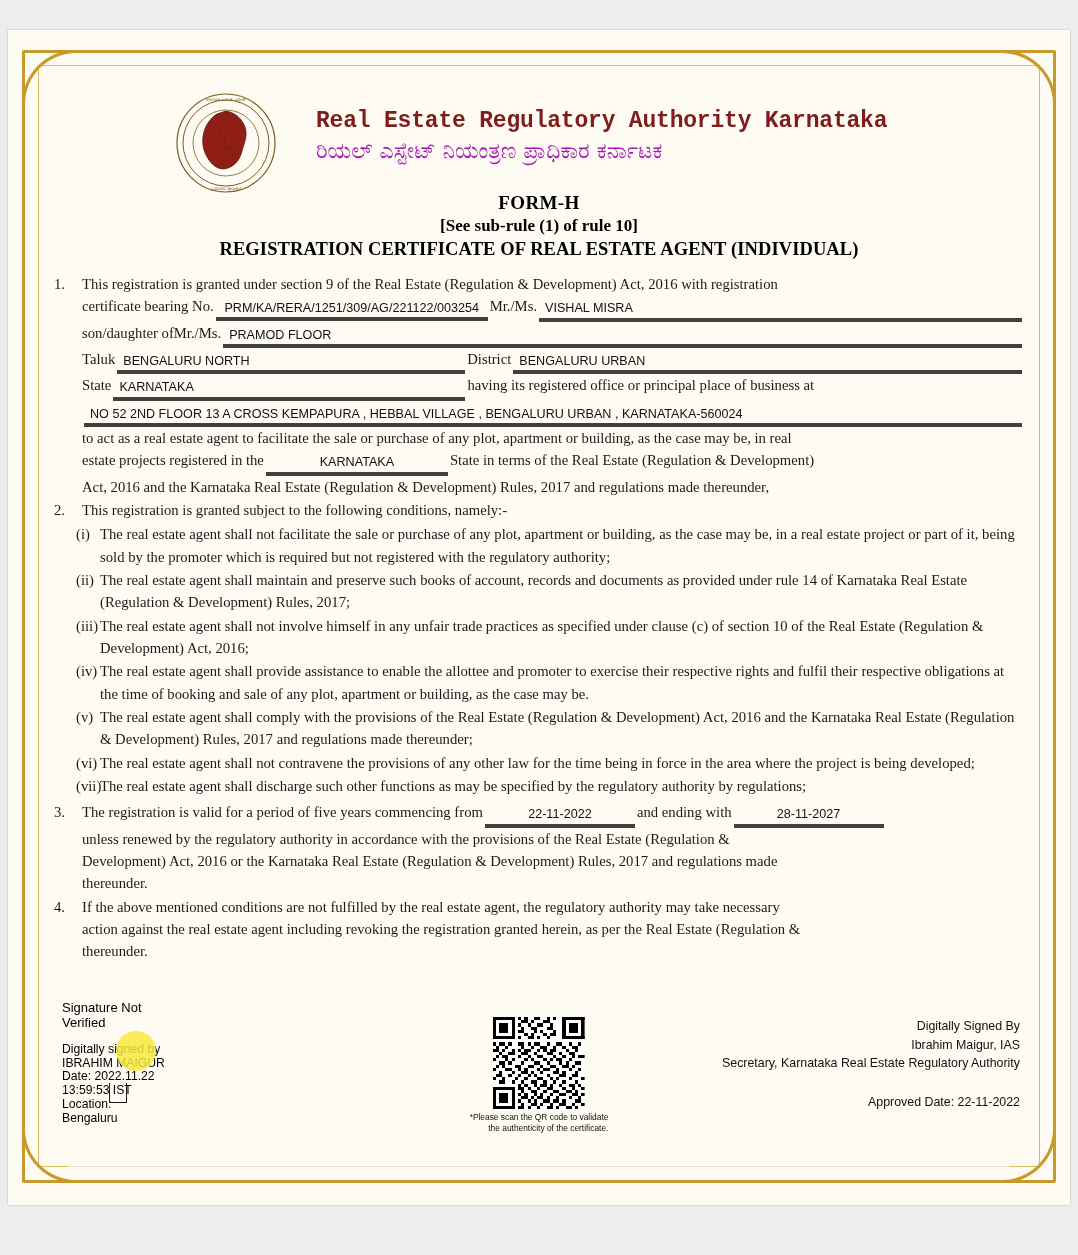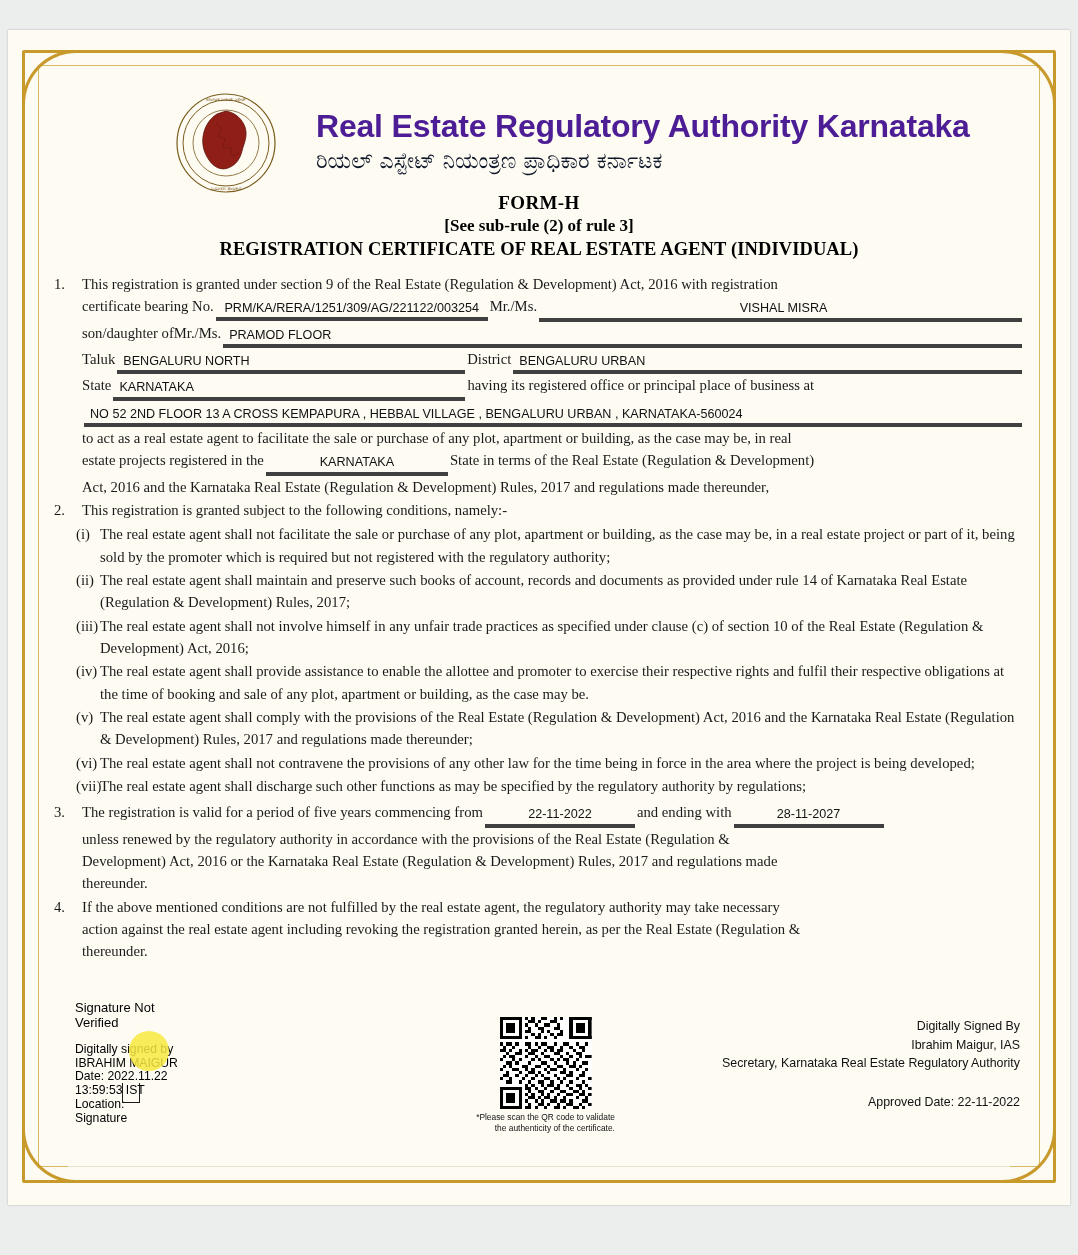--- a/index.html
+++ b/index.html
@@ -51,27 +51,27 @@
 
   
   .header { position: relative; height: 105px; }
   .seal {
     position: absolute; left: 110px; top: 6px;
     width: 124px; height: 104px;
   }
   .seal svg { display: block; }
   .head-text { position: absolute; left: 262px; top: 24px; }
   .org-en {
-    font-family: Liberation Sans, sans-serif;
-    font-size: 32px; font-weight: bold; color: #4c1d95;
+    font-family: Liberation Mono, monospace;
+    font-size: 23px; font-weight: bold; color: #7f1d1d;
     letter-spacing: -0.2px; line-height: 1.1;
   }
   .org-kn {
     font-family: "DejaVu Sans", sans-serif;
-    font-size: 22px; color: #0f172a; margin-top: 4px;
+    font-size: 22px; color: #a21caf; margin-top: 4px;
     letter-spacing: 0px;
   }
 
   .title-block { text-align: center; margin-top: 2px; }
   .form-h { font-size: 19px; font-weight: bold; letter-spacing: 0.4px; }
   .sub-rule { font-size: 17px; font-weight: bold; margin-top: 2px; }
   .cert-title { font-size: 18.5px; font-weight: bold; margin-top: 3px; letter-spacing: 0.1px; }
 
   
   .body { margin-top: 13px; font-size: 14.7px; color: #1a1a1a; line-height: 1.52; }
@@ -91,36 +91,36 @@
   .fill > .val {
     font-family: "Liberation Sans", sans-serif;
     font-size: 12.6px;
     color: #111;
     padding-left: 6px;
     position: relative; top: 1px;
     white-space: nowrap;
   }
   .fill.center > .val { display: block; text-align: center; padding-left: 0; }
   .fill.w-reg  { flex: 0 0 272px; }
-  .fill.w-name { flex: 1 1 auto; text-align: center; }
+  .fill.w-name { flex: 1 1 auto; }
   .fill.w-son  { flex: 1 1 auto; }
   .fill.w-taluk { flex: 0 0 348px; }
   .fill.w-dist { flex: 1 1 auto; }
   .fill.w-state { flex: 0 0 352px; }
   .fill.w-addr { flex: 1 1 auto; }
   .fill.w-state2 { flex: 0 0 182px; }
   .fill.w-date { flex: 0 0 150px; }
 
   .sub-list { margin-top: 2px; }
   .roman { width: 46px; flex: 0 0 46px; text-align: left; padding-left: 22px; }
   .sub-item { display: flex; align-items: flex-start; }
   .sub-item + .sub-item { margin-top: 1px; }
 
   
-  .footer { position: absolute; left: 46px; right: 46px; bottom: 56px; height: 140px; margin-left: 13px; }
+  .footer { position: absolute; left: 46px; right: 46px; bottom: 56px; height: 140px; }
   .sig-box {
     position: absolute; left: 8px; top: -8px;
     width: 150px;
     font-family: "Liberation Sans", sans-serif;
     font-size: 12.2px; line-height: 1.14; color: #000;
   }
   .sig-box .big { font-size: 13px; }
   .sig-blob {
     position: absolute; left: 62px; top: 22px;
     width: 40px; height: 40px; border-radius: 50%;
@@ -173,21 +173,21 @@
         </svg>
       </div>
       <div class="head-text">
         <div class="org-en">Real Estate Regulatory Authority Karnataka</div>
         <div class="org-kn">ರಿಯಲ್ ಎಸ್ಟೇಟ್ ನಿಯಂತ್ರಣ ಪ್ರಾಧಿಕಾರ ಕರ್ನಾಟಕ</div>
       </div>
     </div>
 
     <div class="title-block">
       <div class="form-h">FORM-H</div>
-      <div class="sub-rule">[See sub-rule (2) of rule 3]</div>
+      <div class="sub-rule">[See sub-rule (1) of rule 10]</div>
       <div class="cert-title">REGISTRATION CERTIFICATE OF REAL ESTATE AGENT (INDIVIDUAL)</div>
     </div>
 
     <div class="body">
 
       <div class="clause">
         <div class="clause-num">1.</div>
         <div class="clause-body">
           <div>This registration is granted under section 9 of the Real Estate (Regulation &amp; Development) Act, 2016 with registration</div>
 
@@ -320,21 +320,21 @@
 
     <div class="sig-box">
       <div class="big">Signature Not</div>
       <div class="big">Verified</div>
       <div style="height:12px"></div>
       <div>Digitally signed by</div>
       <div>IBRAHIM MAIGUR</div>
       <div>Date: 2022.11.22</div>
       <div>13:59:53 IST</div>
       <div>Location:</div>
-      <div>Signature</div>
+      <div>Bengaluru</div>
     </div>
     <div class="sig-blob"></div>
     <div class="sig-mark"></div>
 
     <div class="qr-wrap">
       <svg class="qr" viewBox="0 0 29 29" shape-rendering="crispEdges">
         <rect width="29" height="29" fill="#ffffff"></rect>
         <g fill="#000000">
           <rect x="0" y="0" width="7" height="1"></rect>
             <rect x="0" y="6" width="7" height="1"></rect>

